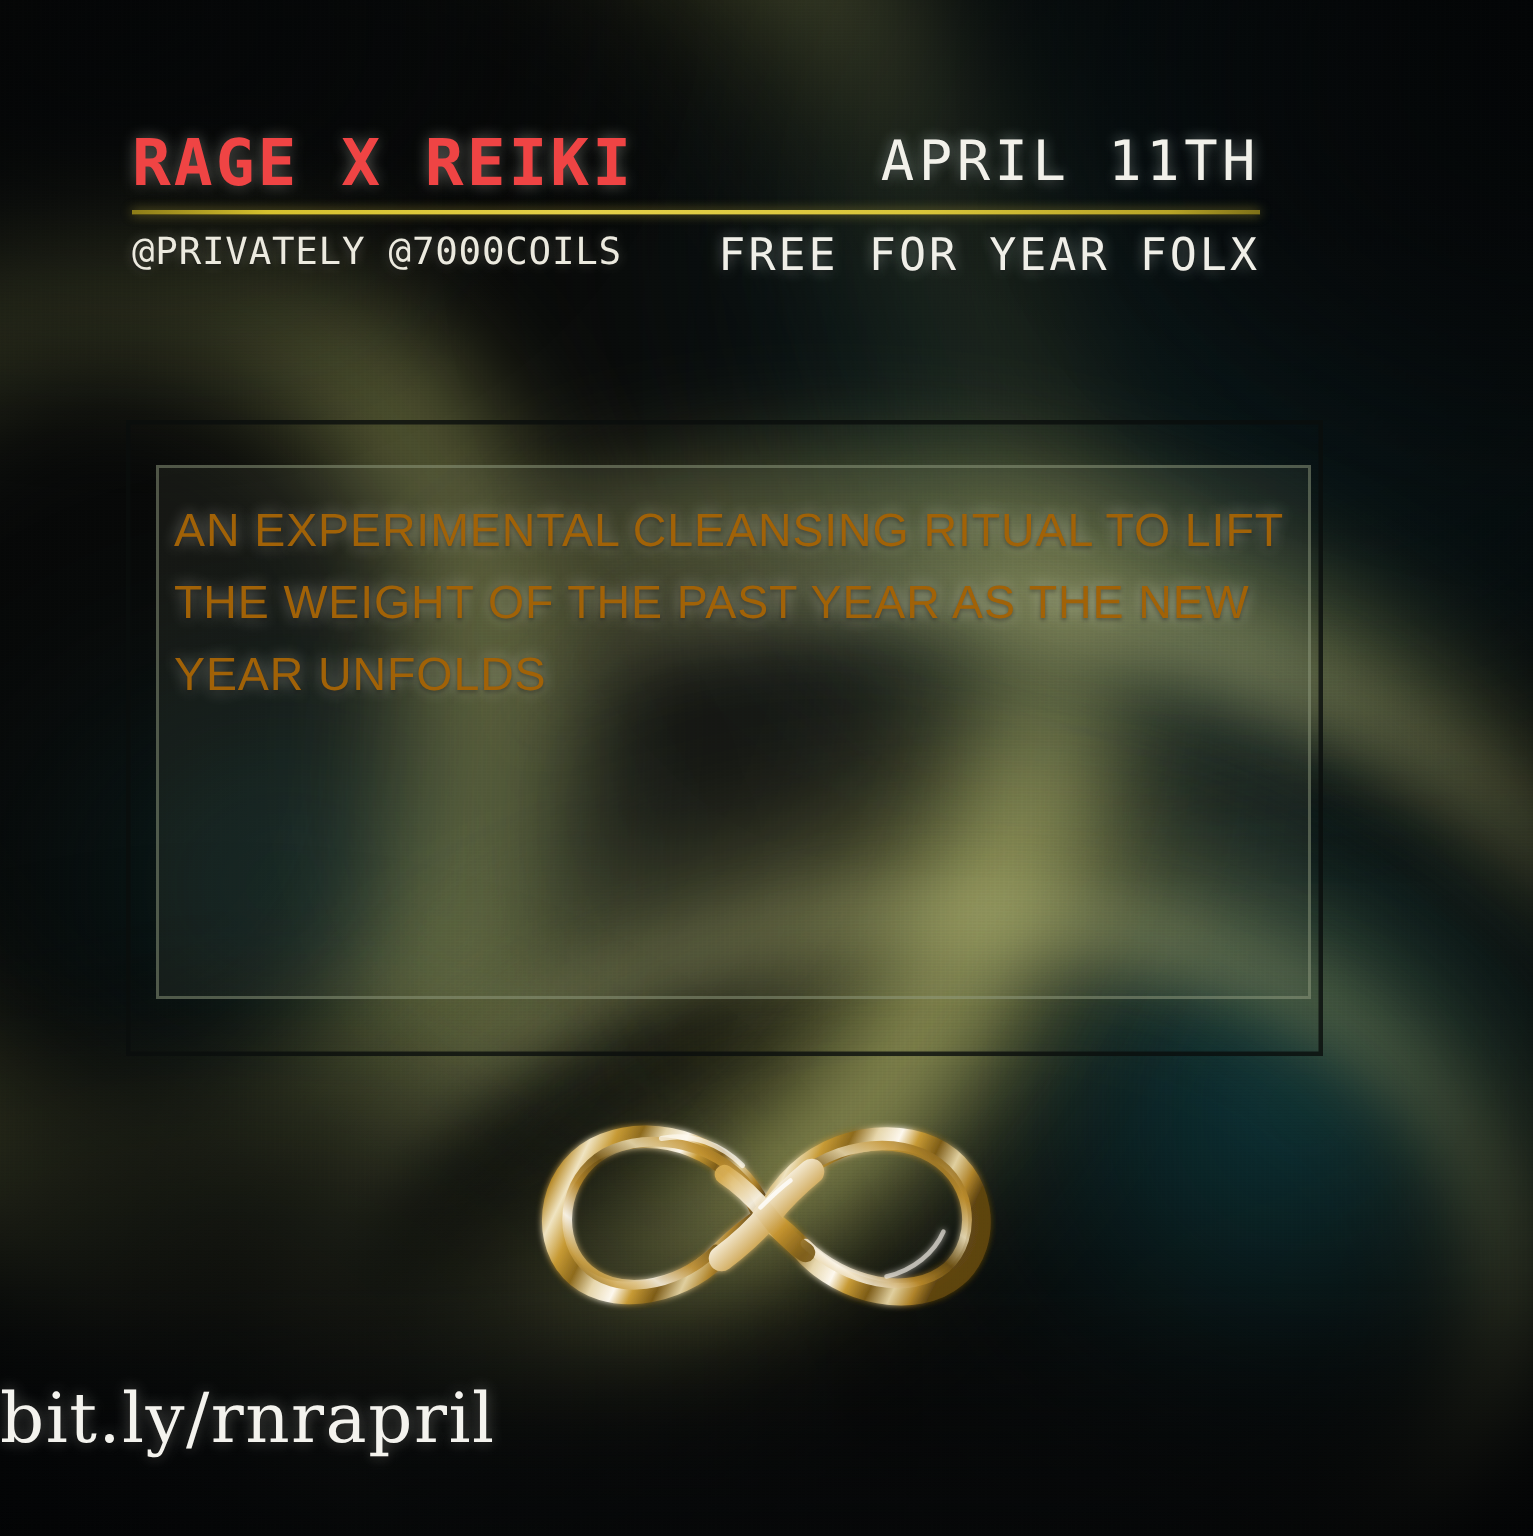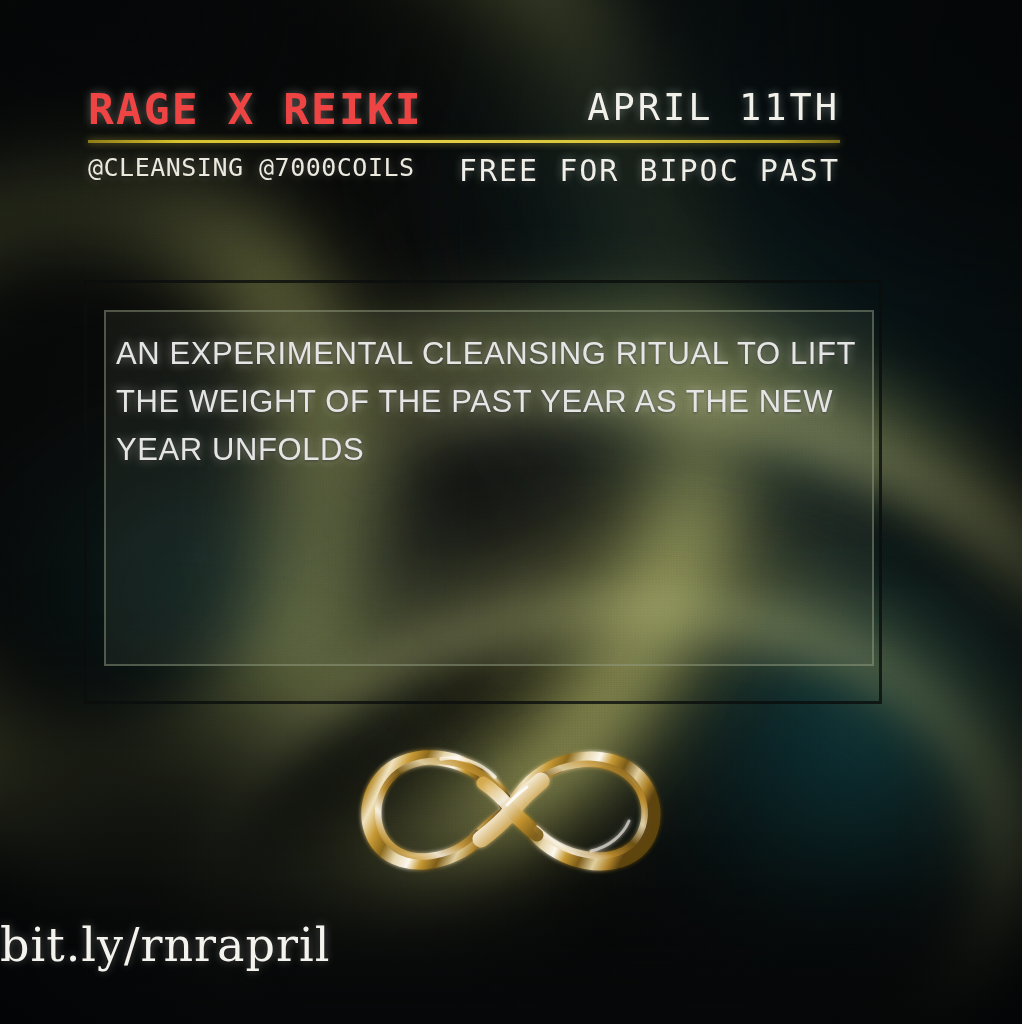--- a/index.html
+++ b/index.html
@@ -269,21 +269,21 @@
     background: rgba(120,134,104,0.12);
   }
   .body-text {
     position: absolute;
     left: 116px; top: 330px;
     width: 748px;
     font-family: "Liberation Sans", sans-serif;
     font-size: 31px;
     letter-spacing: 0.6px;
     line-height: 48px;
-    color: #e5e5e5;
+    color: #a16207;
     text-shadow: 0 0 10px rgba(255,255,245,0.45), 0 1px 3px rgba(0,0,0,0.45);
   }
   .body-text p { margin: 0; }
   .body-text .para-gap { height: 48px; }
 
   
   .infinity-wrap {
     position: absolute;
     left: 341px; top: 735px;
     width: 340px; height: 150px;
@@ -327,22 +327,22 @@
   <div class="bg-vignette"></div>
   <div class="bg-noise"></div>
 
   <div class="header">
     <div class="header-top">
       <div class="title-main">RAGE X REIKI</div>
       <div class="title-date">APRIL 11TH</div>
     </div>
     <div class="gold-rule"></div>
     <div class="header-bottom">
-      <div class="handles">@CLEANSING @7000COILS</div>
-      <div class="subline">FREE FOR BIPOC PAST</div>
+      <div class="handles">@PRIVATELY @7000COILS</div>
+      <div class="subline">FREE FOR YEAR FOLX</div>
     </div>
   </div>
 
   <div class="frame-outer"></div>
   <div class="frame-inner"></div>
   <div class="body-text">
     <p>AN EXPERIMENTAL CLEANSING RITUAL TO LIFT THE WEIGHT OF THE PAST YEAR AS THE NEW YEAR UNFOLDS</p>
     <div class="para-gap"></div>
   </div>
 

